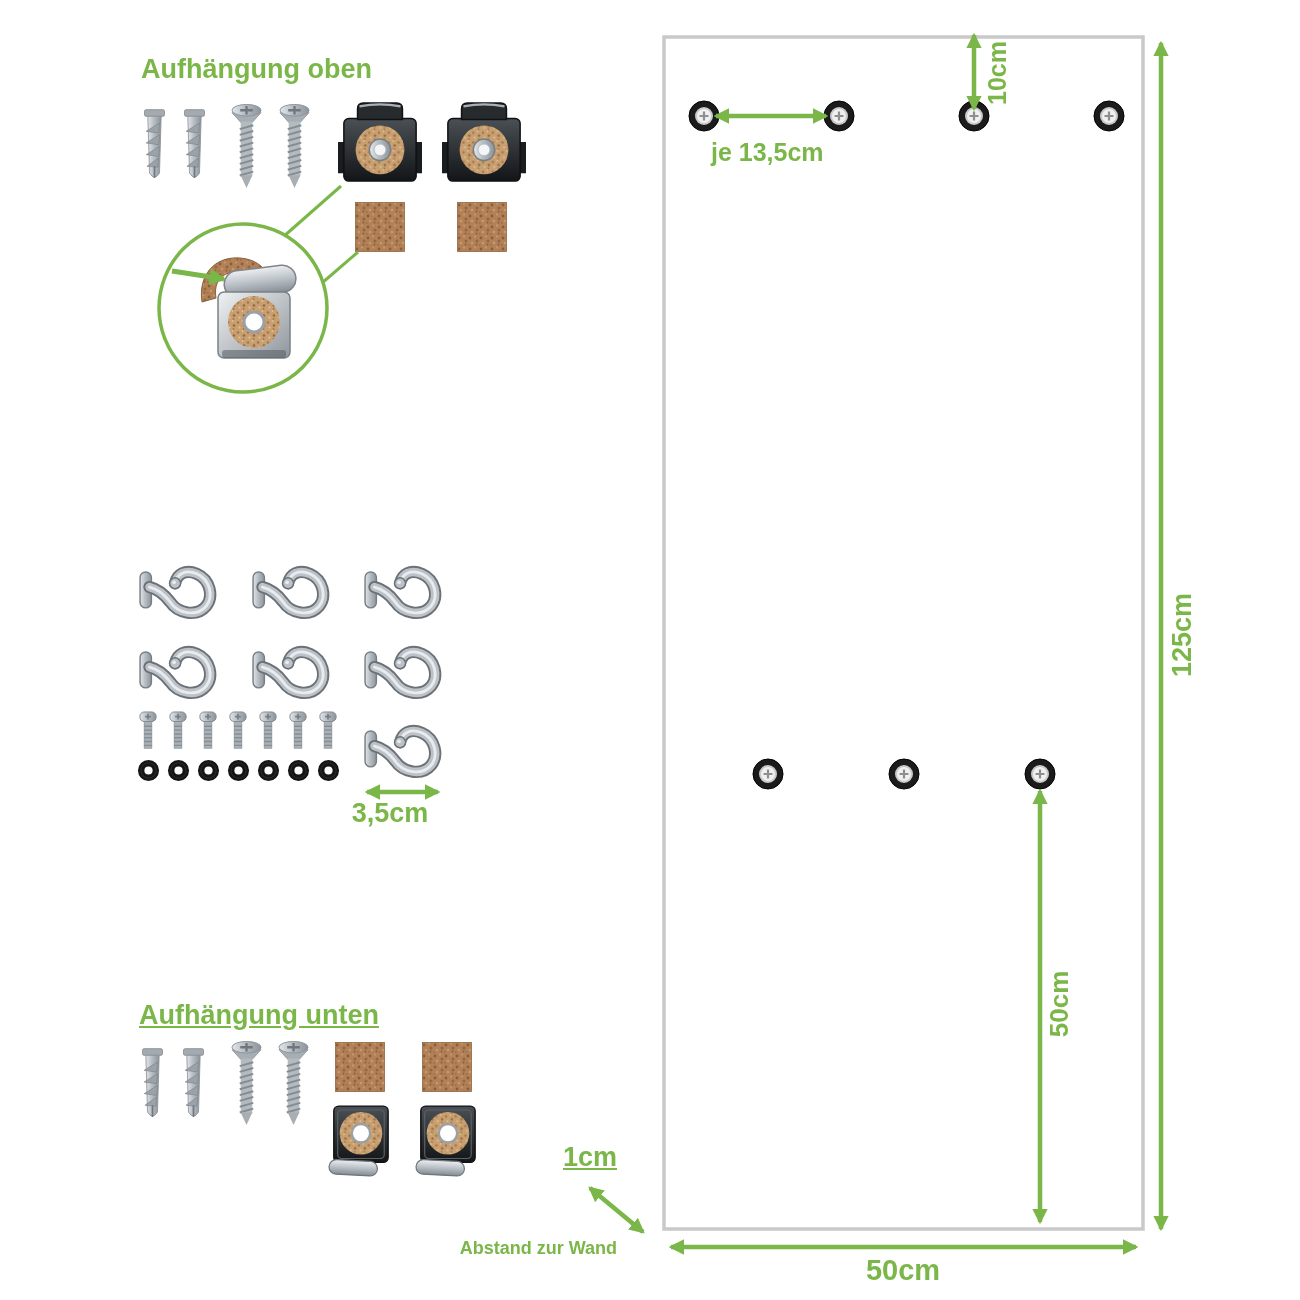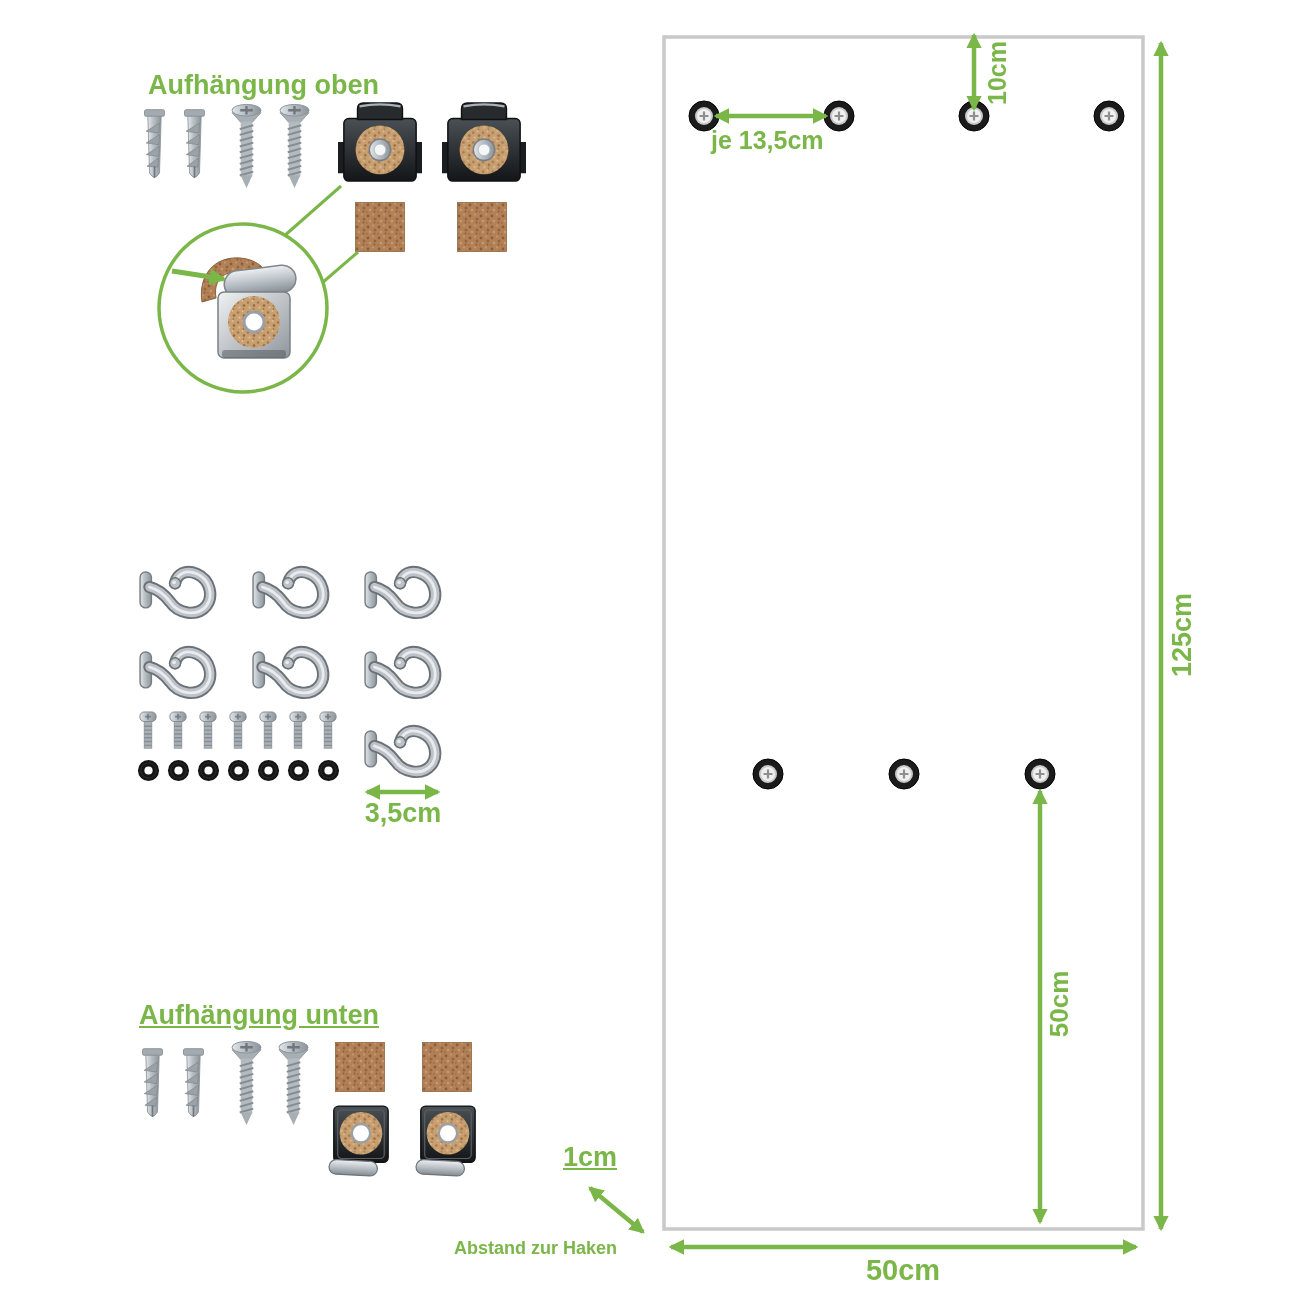--- a/index.html
+++ b/index.html
@@ -219,34 +219,34 @@
     <use href="#dowel" x="181" y="1043" width="25" height="83"></use>
     <use href="#screw" x="230" y="1040" width="33" height="87"></use>
     <use href="#screw" x="277" y="1040" width="33" height="87"></use>
     <use href="#cue" x="335" y="1042" width="50" height="50"></use>
     <use href="#cue" x="422" y="1042" width="50" height="50"></use>
     <use href="#clipBottom" x="328" y="1104" width="64" height="76"></use>
     <use href="#clipBottom" x="415" y="1104" width="64" height="76"></use>
   </g>
 </svg>
 
-<div class="label h" style="left:148px;top:56px;margin-top:16px;">Aufhängung oben</div>
+<div class="label h" style="left:141px;top:56px;">Aufhängung oben</div>
 
 
 <div class="label h" style="left:139px;top:1002px;text-decoration:underline;">Aufhängung unten</div>
 
-<div class="label dim center" style="left:358px;top:800px;width:90px;font-size:27px;">3,5cm</div>
-
-<div class="label dim" style="left:711px;top:128px;">je 13,5cm</div>
+<div class="label dim center" style="left:345px;top:800px;width:90px;font-size:27px;">3,5cm</div>
+
+<div class="label dim" style="left:711px;top:140px;">je 13,5cm</div>
 
 <div class="label dim vlabel" style="left:997px;top:73px;">10cm</div>
 
 <div class="label vlabel" style="left:1182px;top:635px;font-size:27px;">125cm</div>
 
 <div class="label vlabel" style="left:1059px;top:1004px;font-size:26px;">50cm</div>
 
 <div class="label dim-big center" style="left:853px;top:1256px;width:100px;">50cm</div>
 
 <div class="label right" style="left:517px;top:1144px;width:100px;font-size:27px;text-decoration:underline;">1cm</div>
 
-<div class="label right" style="left:447px;top:1239px;width:170px;font-size:18px;">Abstand zur Haken</div>
+<div class="label right" style="left:447px;top:1239px;width:170px;font-size:18px;">Abstand zur Wand</div>
 
 </div>
 
 </body></html>

